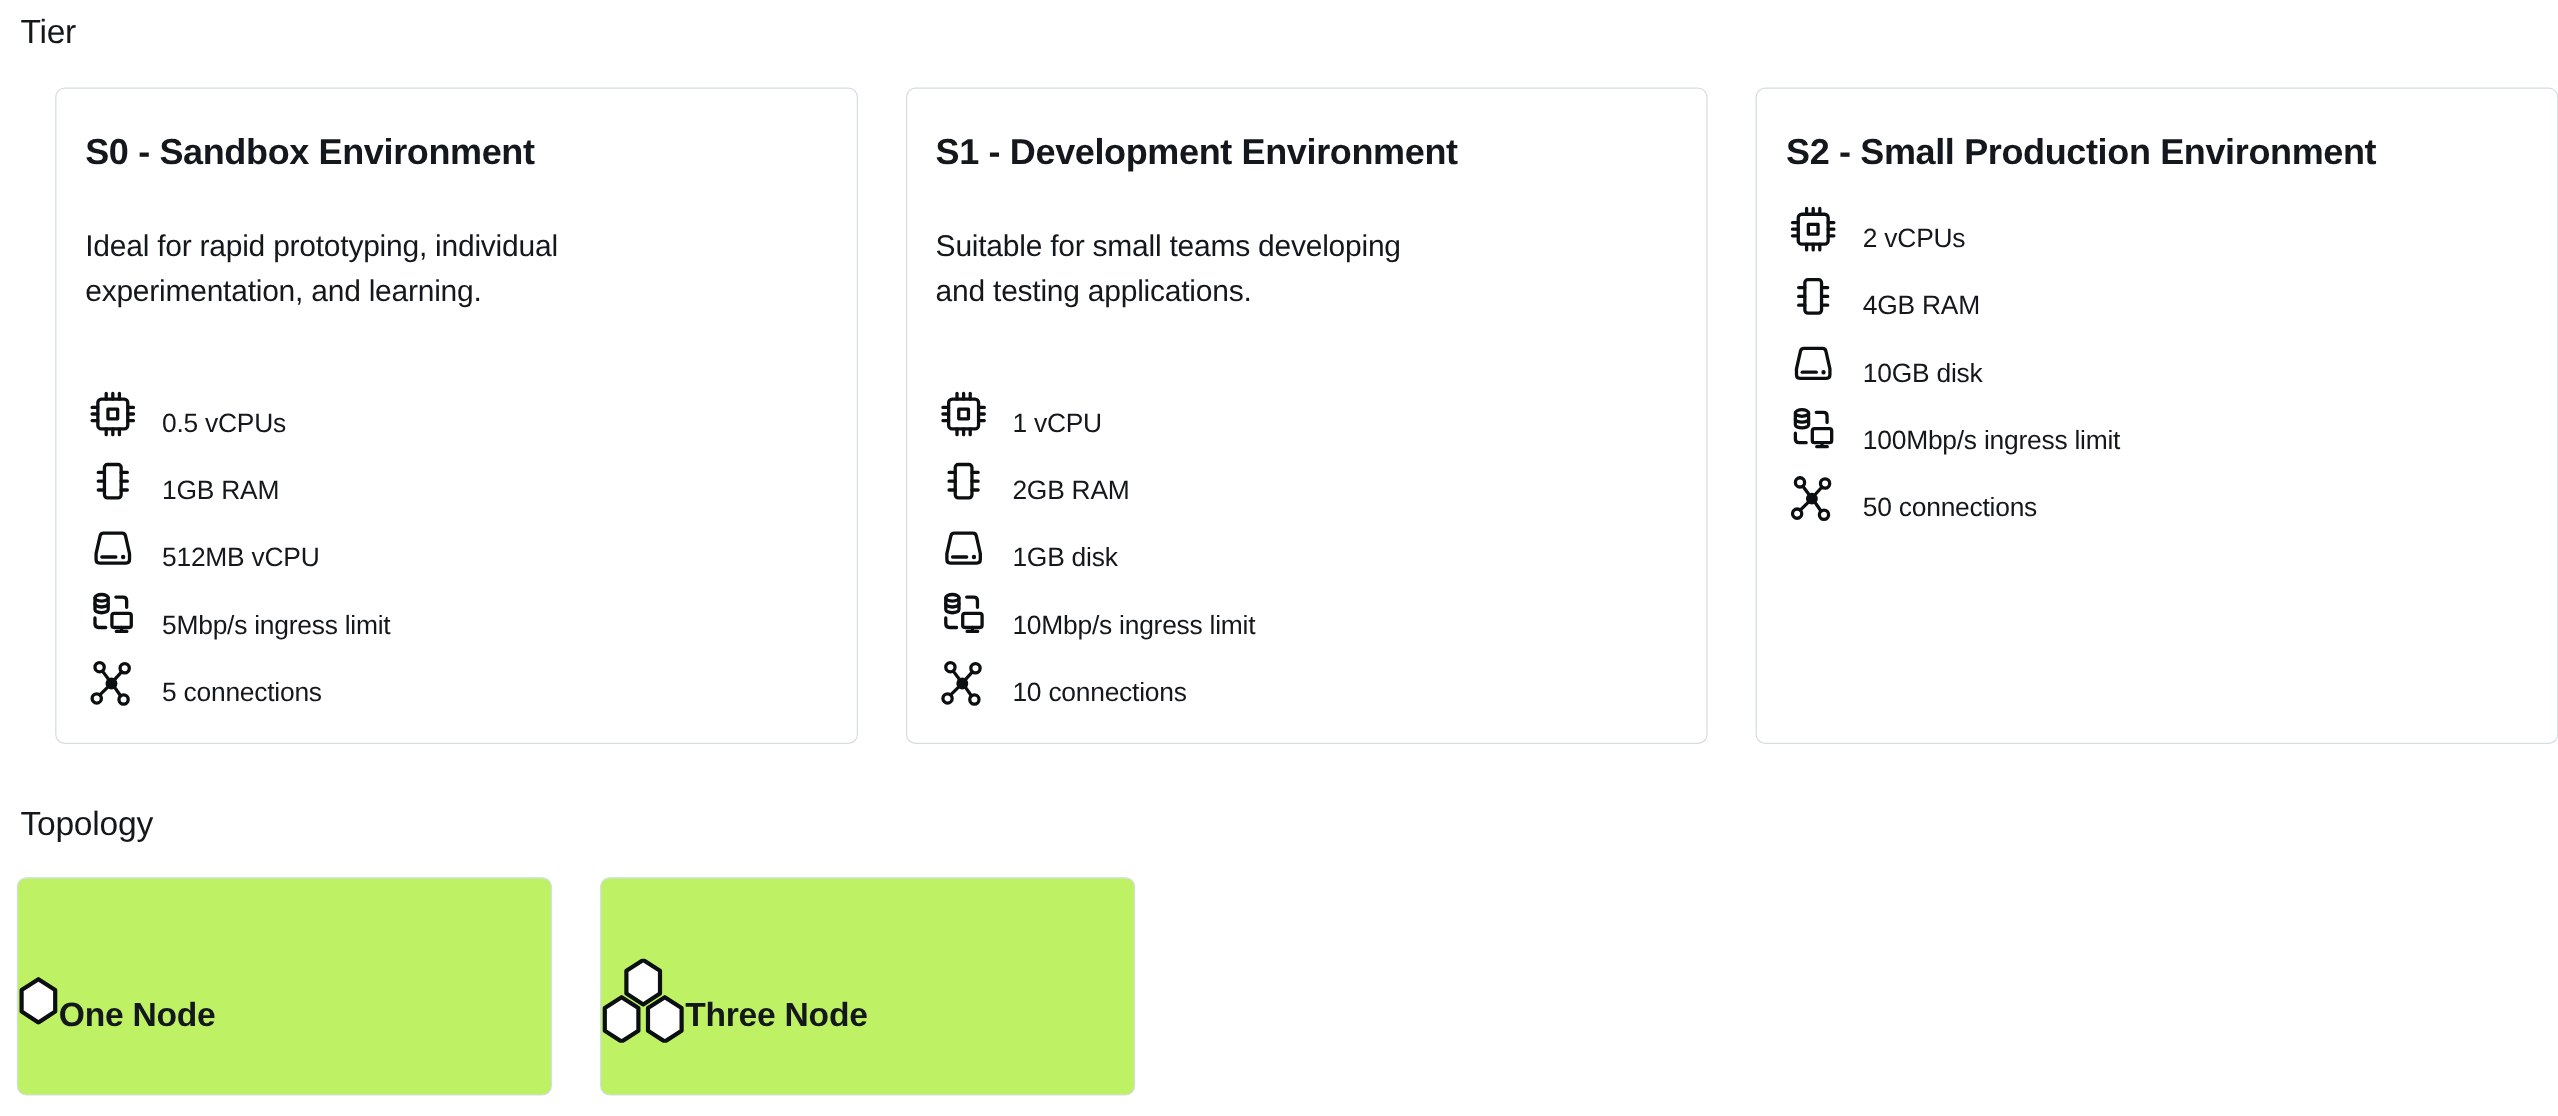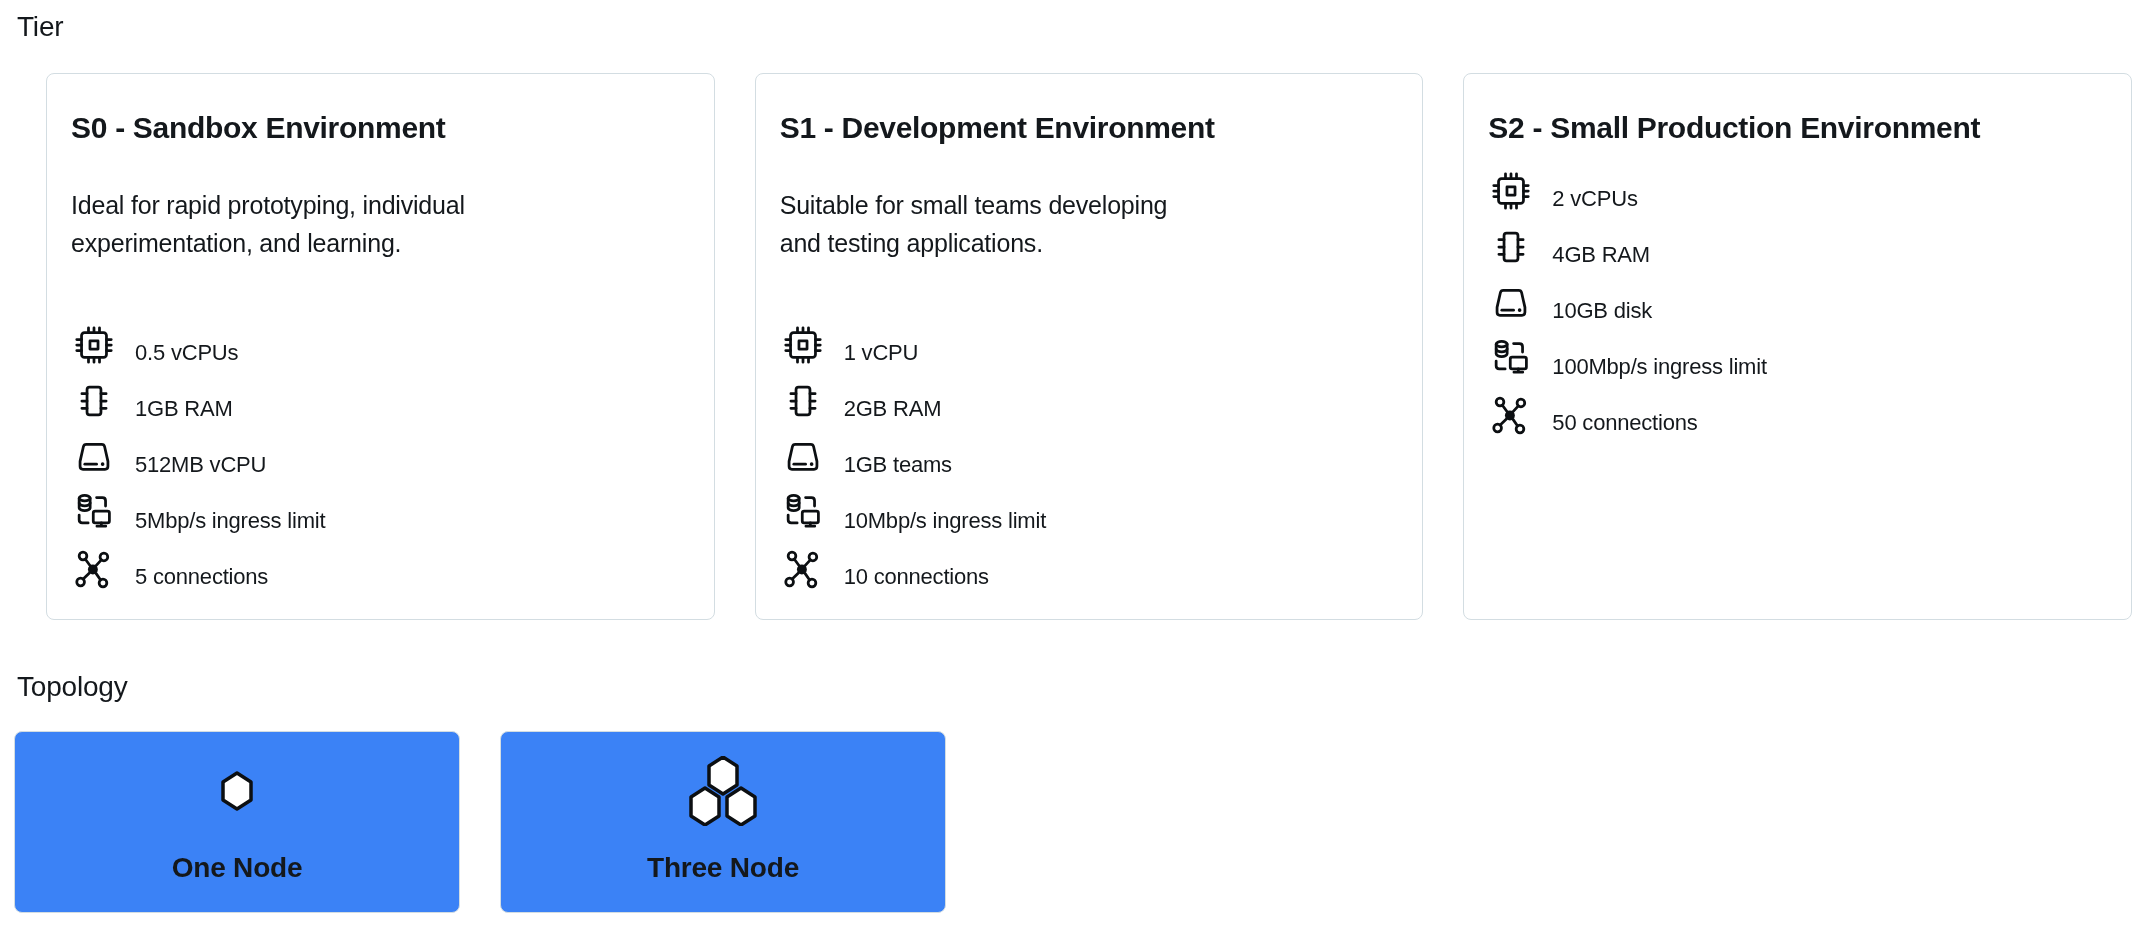--- a/index.html
+++ b/index.html
@@ -77,24 +77,24 @@
     font-size: 22px;
     letter-spacing: -0.2px;
     margin-top: 15px;
   }
 
   .topo-card {
     width: 446px;
     height: 182px;
     border: 1px solid #d3dde2;
     border-radius: 8px;
-    background: #3b82f6;
+    background: #bef264;
     padding-top: 24px;
     display: flex;
-    flex-direction: column;
+    flex-direction: row;
     align-items: center;
     cursor: pointer;
   }
   .topo-icon-slot {
     height: 70px;
     display: flex;
     align-items: center;
     justify-content: center;
     color: #0c0f12;
   }
@@ -238,21 +238,21 @@
             </svg>
           </span>
         <span class="spec-text">2GB RAM</span>
       </div>
       <div class="spec">
         <span class="spec-icon">
             <svg>
               <use href="#i-disk"></use>
             </svg>
           </span>
-        <span class="spec-text">1GB teams</span>
+        <span class="spec-text">1GB disk</span>
       </div>
       <div class="spec">
         <span class="spec-icon">
             <svg>
               <use href="#i-ingress"></use>
             </svg>
           </span>
         <span class="spec-text">10Mbp/s ingress limit</span>
       </div>
       <div class="spec">

